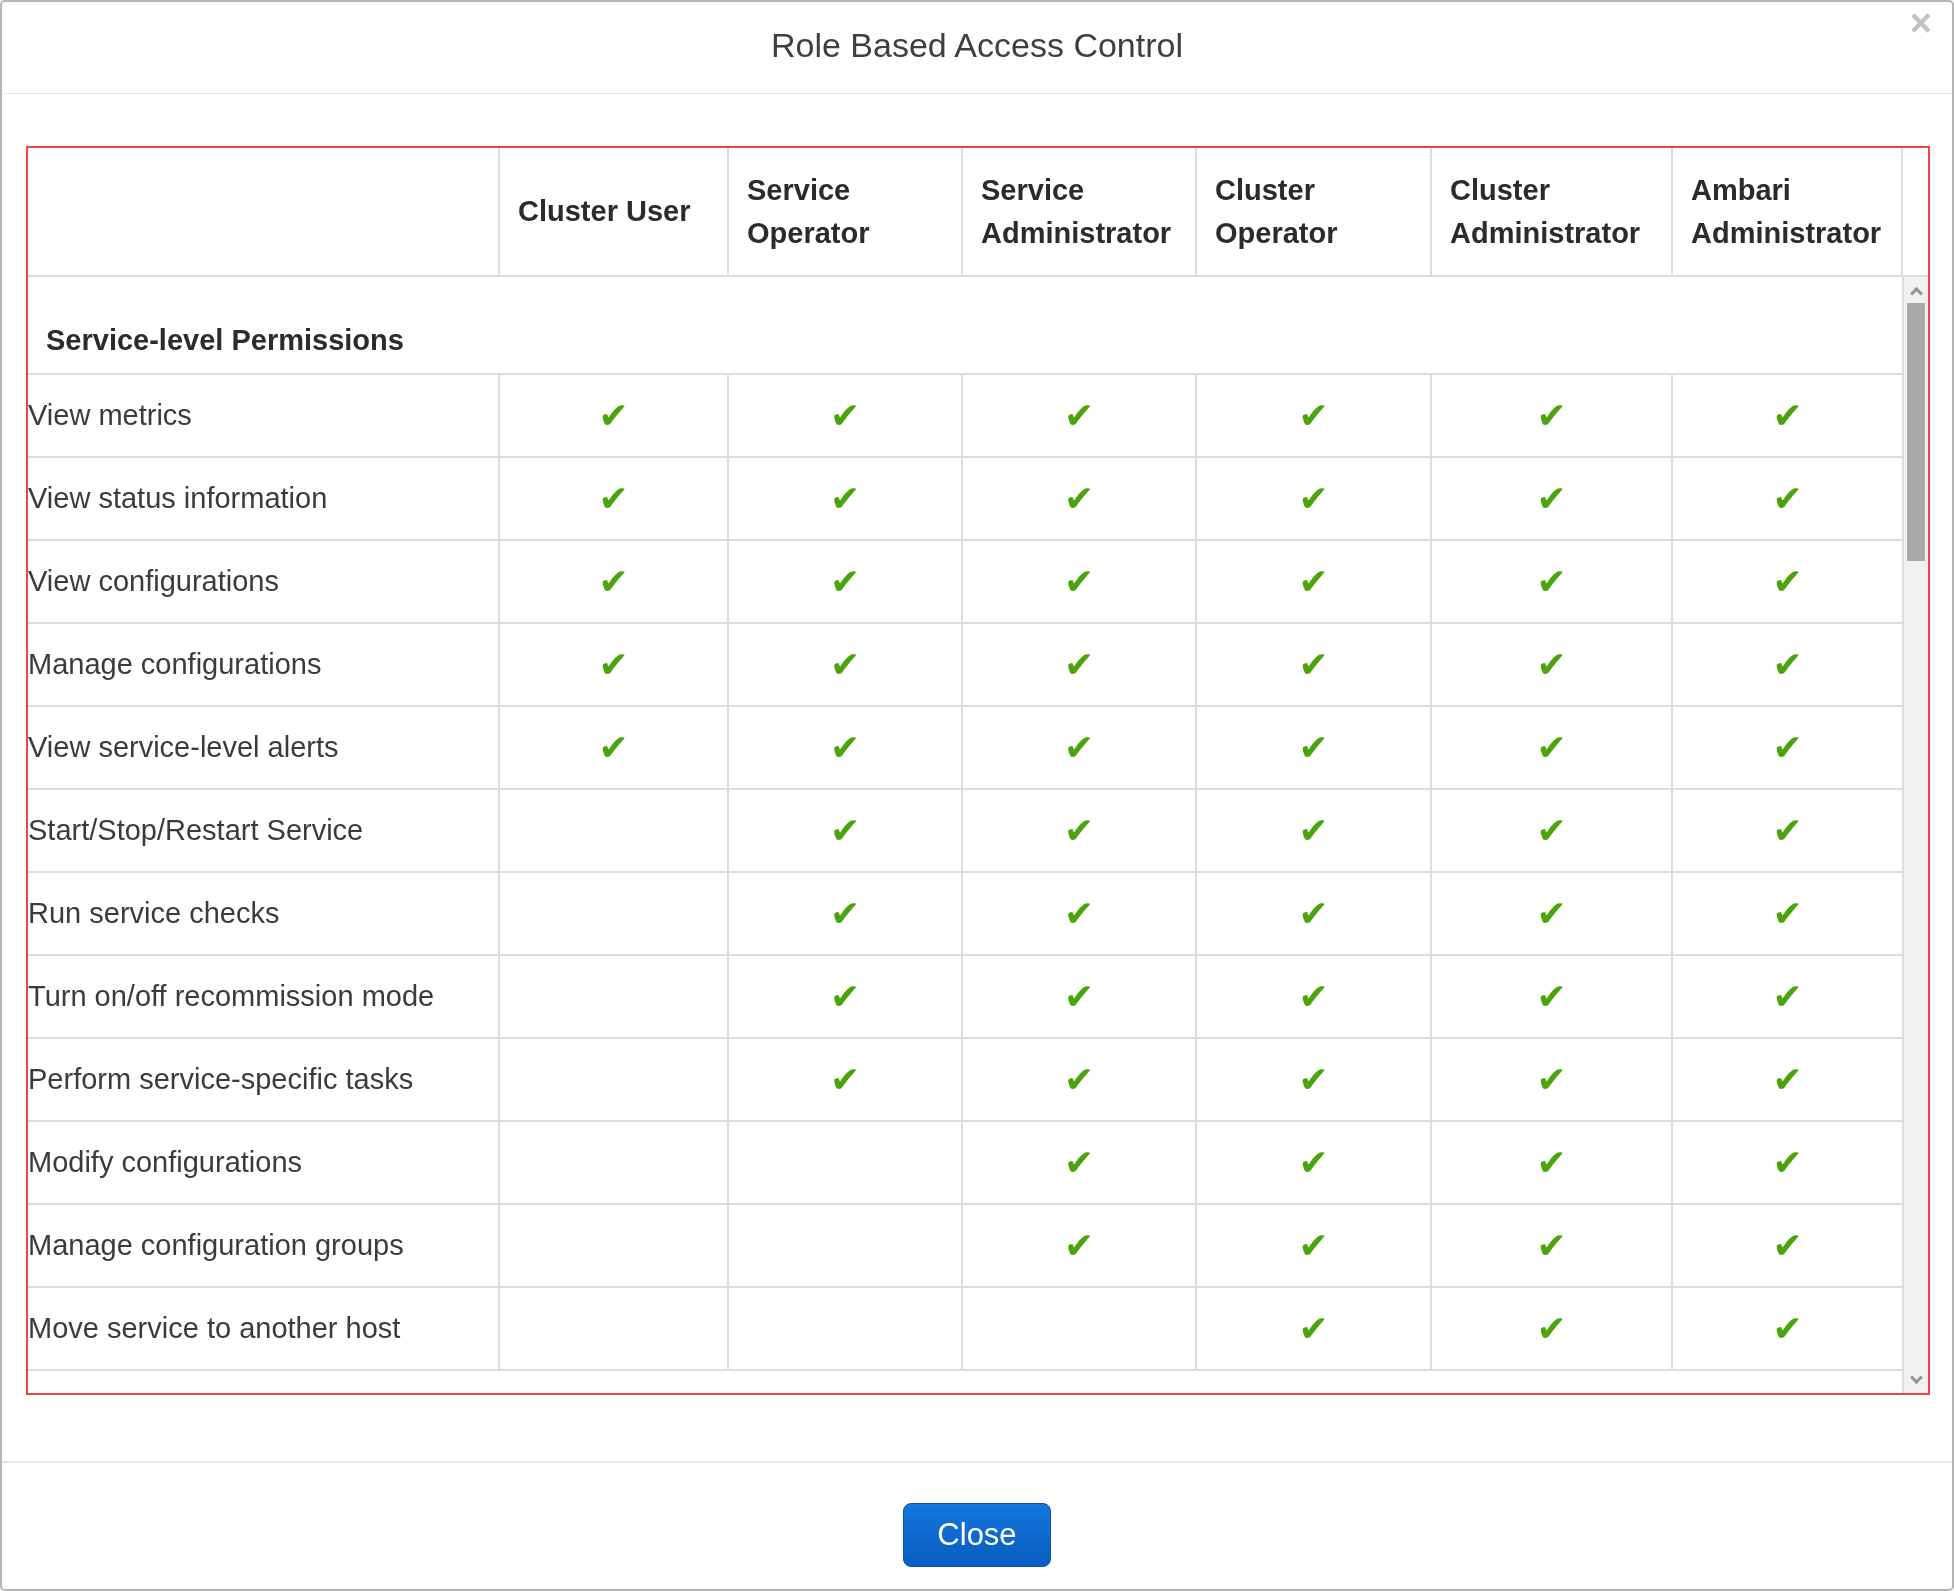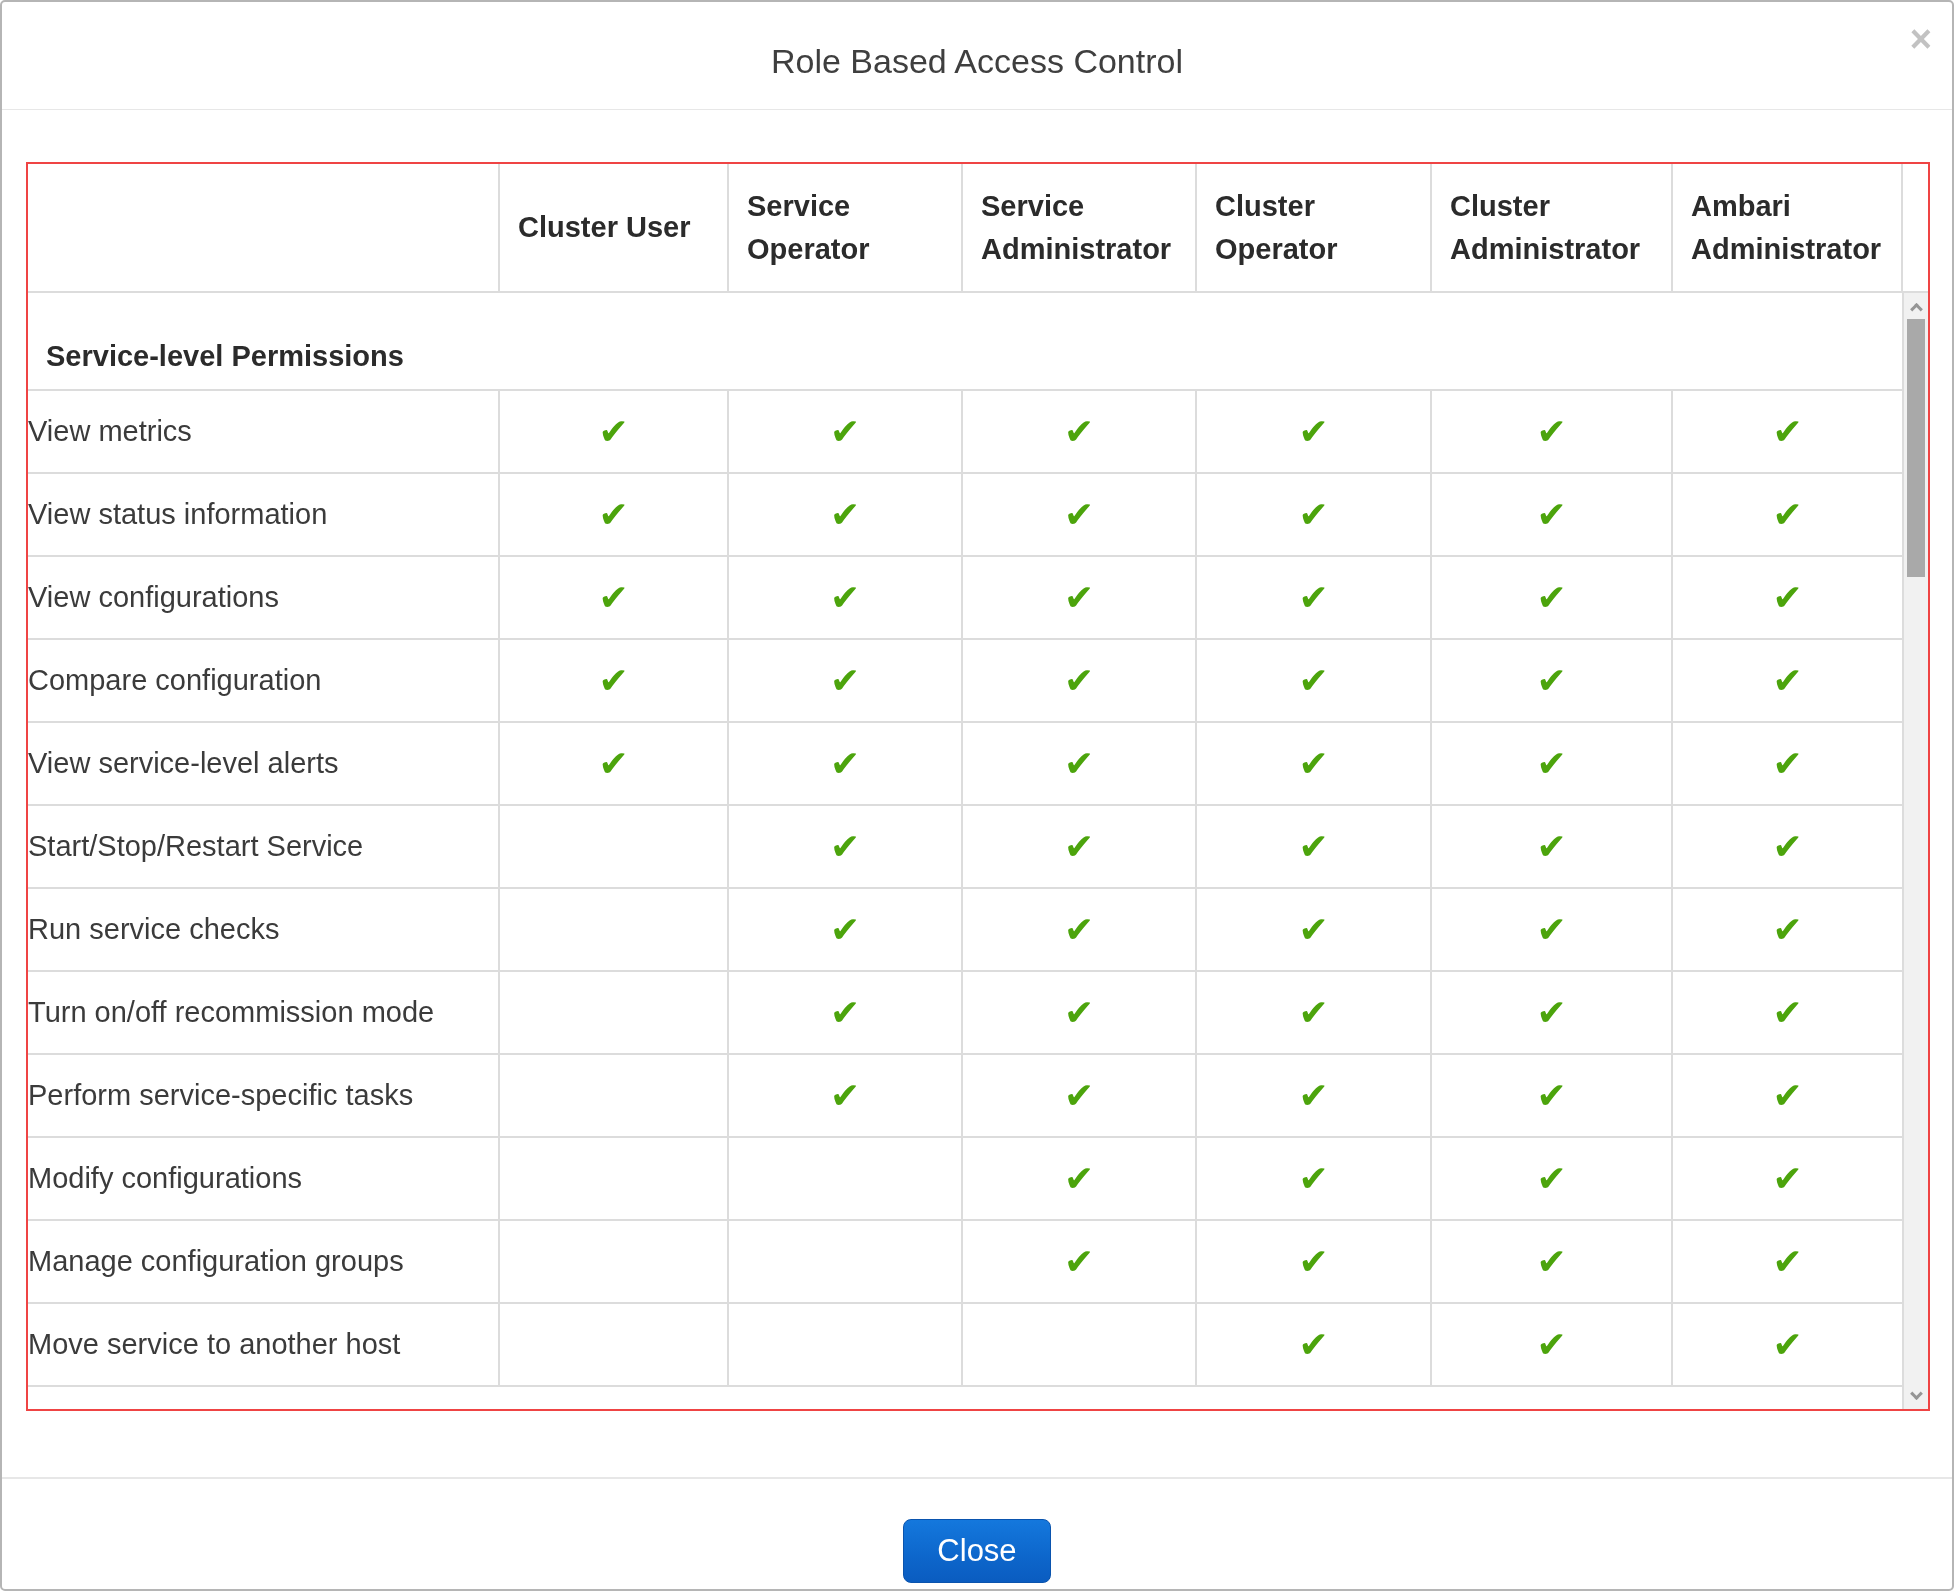--- a/index.html
+++ b/index.html
@@ -12,21 +12,20 @@
     border-radius: 5px;
     overflow: hidden;
   }
   
   .modal-header {
     position: relative;
     height: 92px;
     border-bottom: 1px solid #e7e7e7;
     padding-top: 24px;
     text-align: center;
-    margin-top: 16px;
   }
   .modal-title {
     font-size: 34px;
     color: #3f3f3f;
     font-weight: normal;
   }
   .close-x {
     position: absolute;
     top: 2px; right: 20px;
     font-size: 38px;
@@ -212,21 +211,21 @@
             <tr>
               <td class="row-label">View configurations</td>
               <td class="check-cell"><span class="check">✔</span></td>
               <td class="check-cell"><span class="check">✔</span></td>
               <td class="check-cell"><span class="check">✔</span></td>
               <td class="check-cell"><span class="check">✔</span></td>
               <td class="check-cell"><span class="check">✔</span></td>
               <td class="check-cell"><span class="check">✔</span></td>
             </tr>
             <tr>
-              <td class="row-label">Compare configuration</td>
+              <td class="row-label">Manage configurations</td>
               <td class="check-cell"><span class="check">✔</span></td>
               <td class="check-cell"><span class="check">✔</span></td>
               <td class="check-cell"><span class="check">✔</span></td>
               <td class="check-cell"><span class="check">✔</span></td>
               <td class="check-cell"><span class="check">✔</span></td>
               <td class="check-cell"><span class="check">✔</span></td>
             </tr>
             <tr>
               <td class="row-label">View service-level alerts</td>
               <td class="check-cell"><span class="check">✔</span></td>

